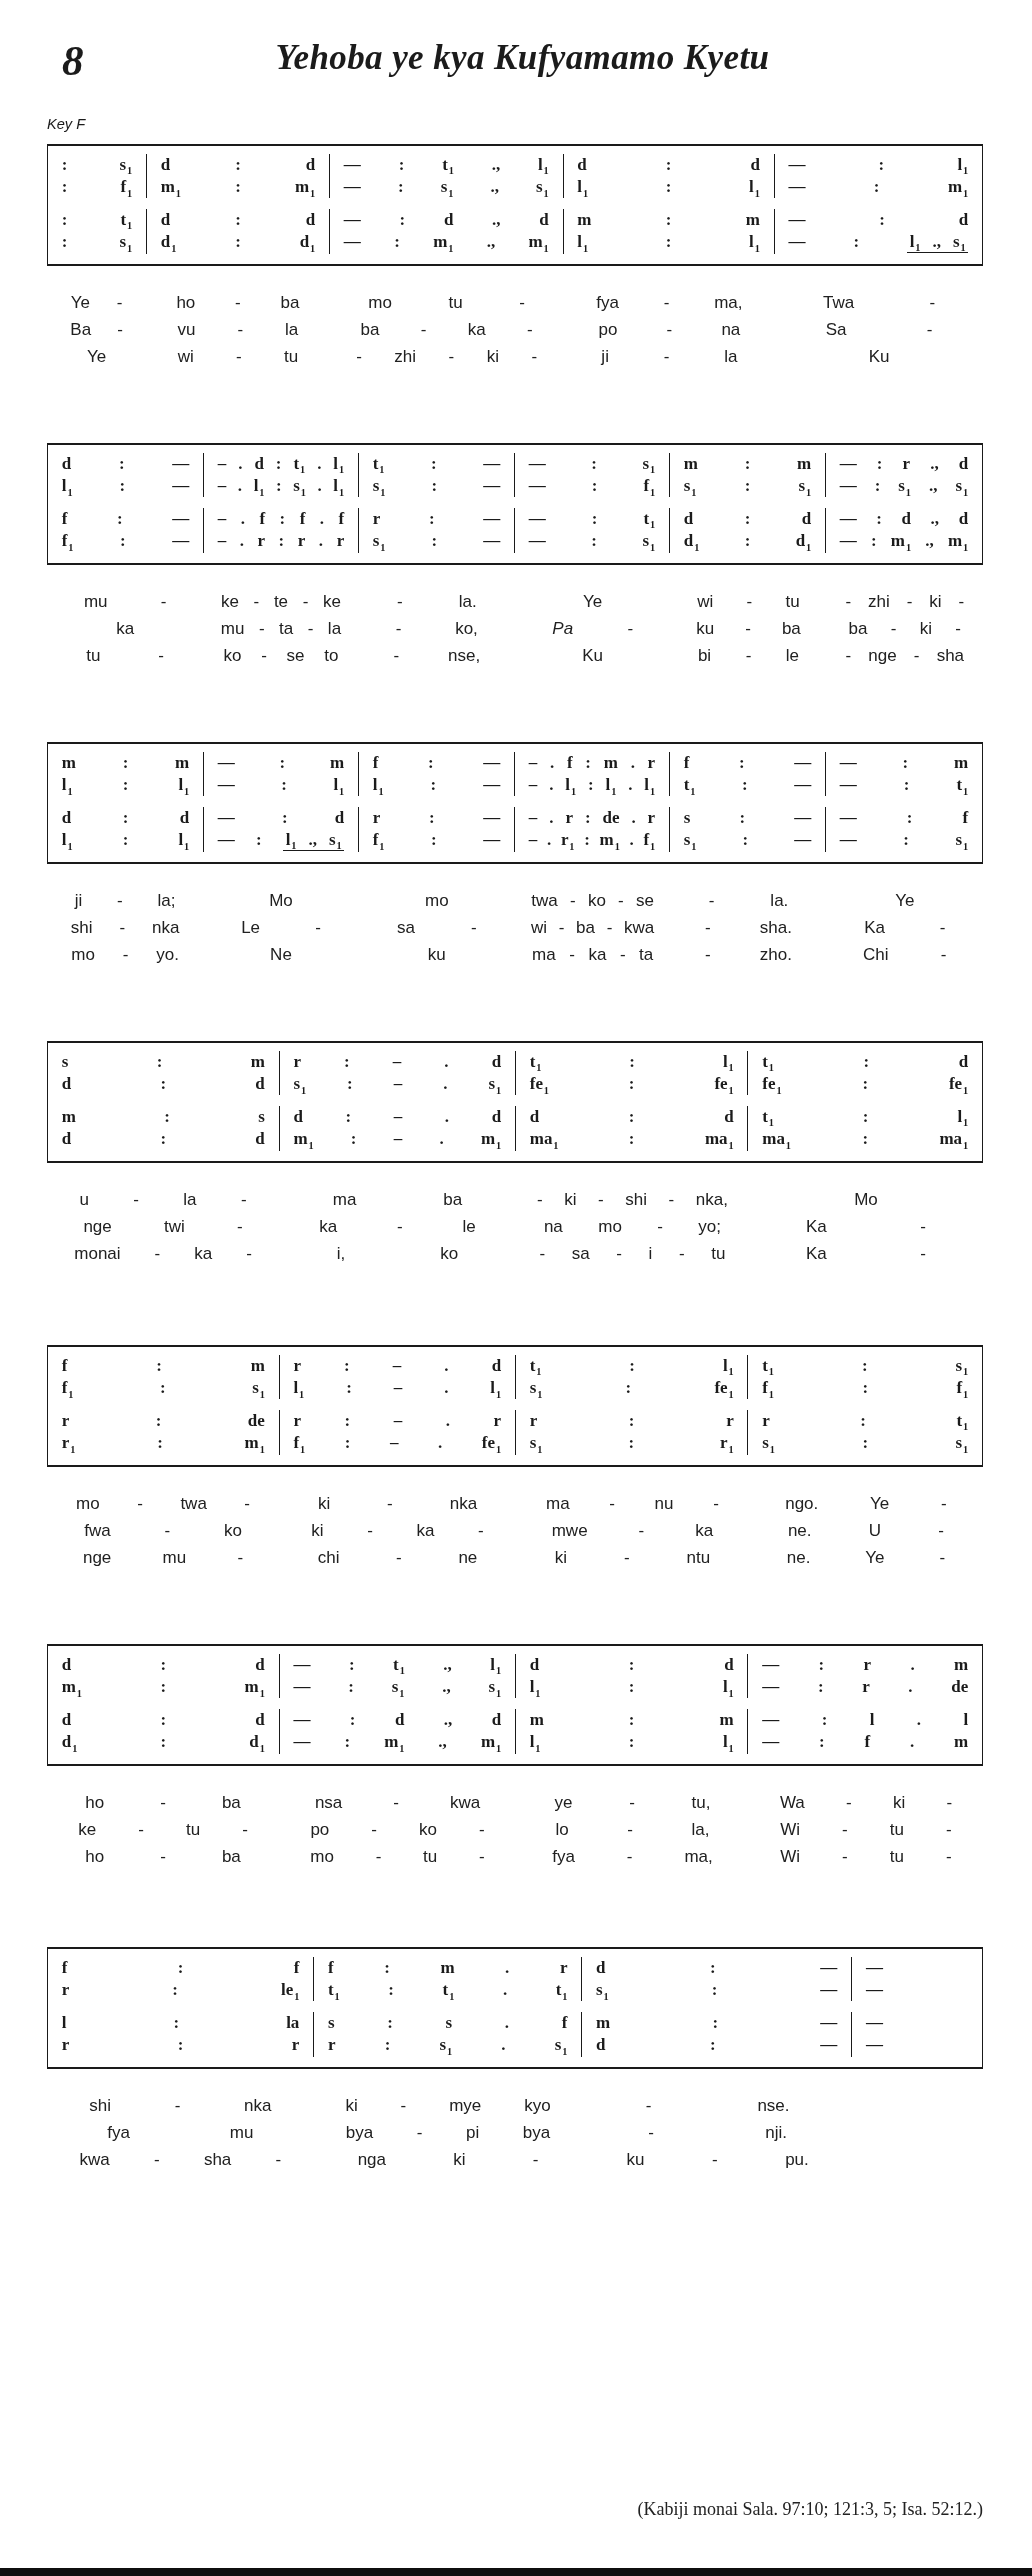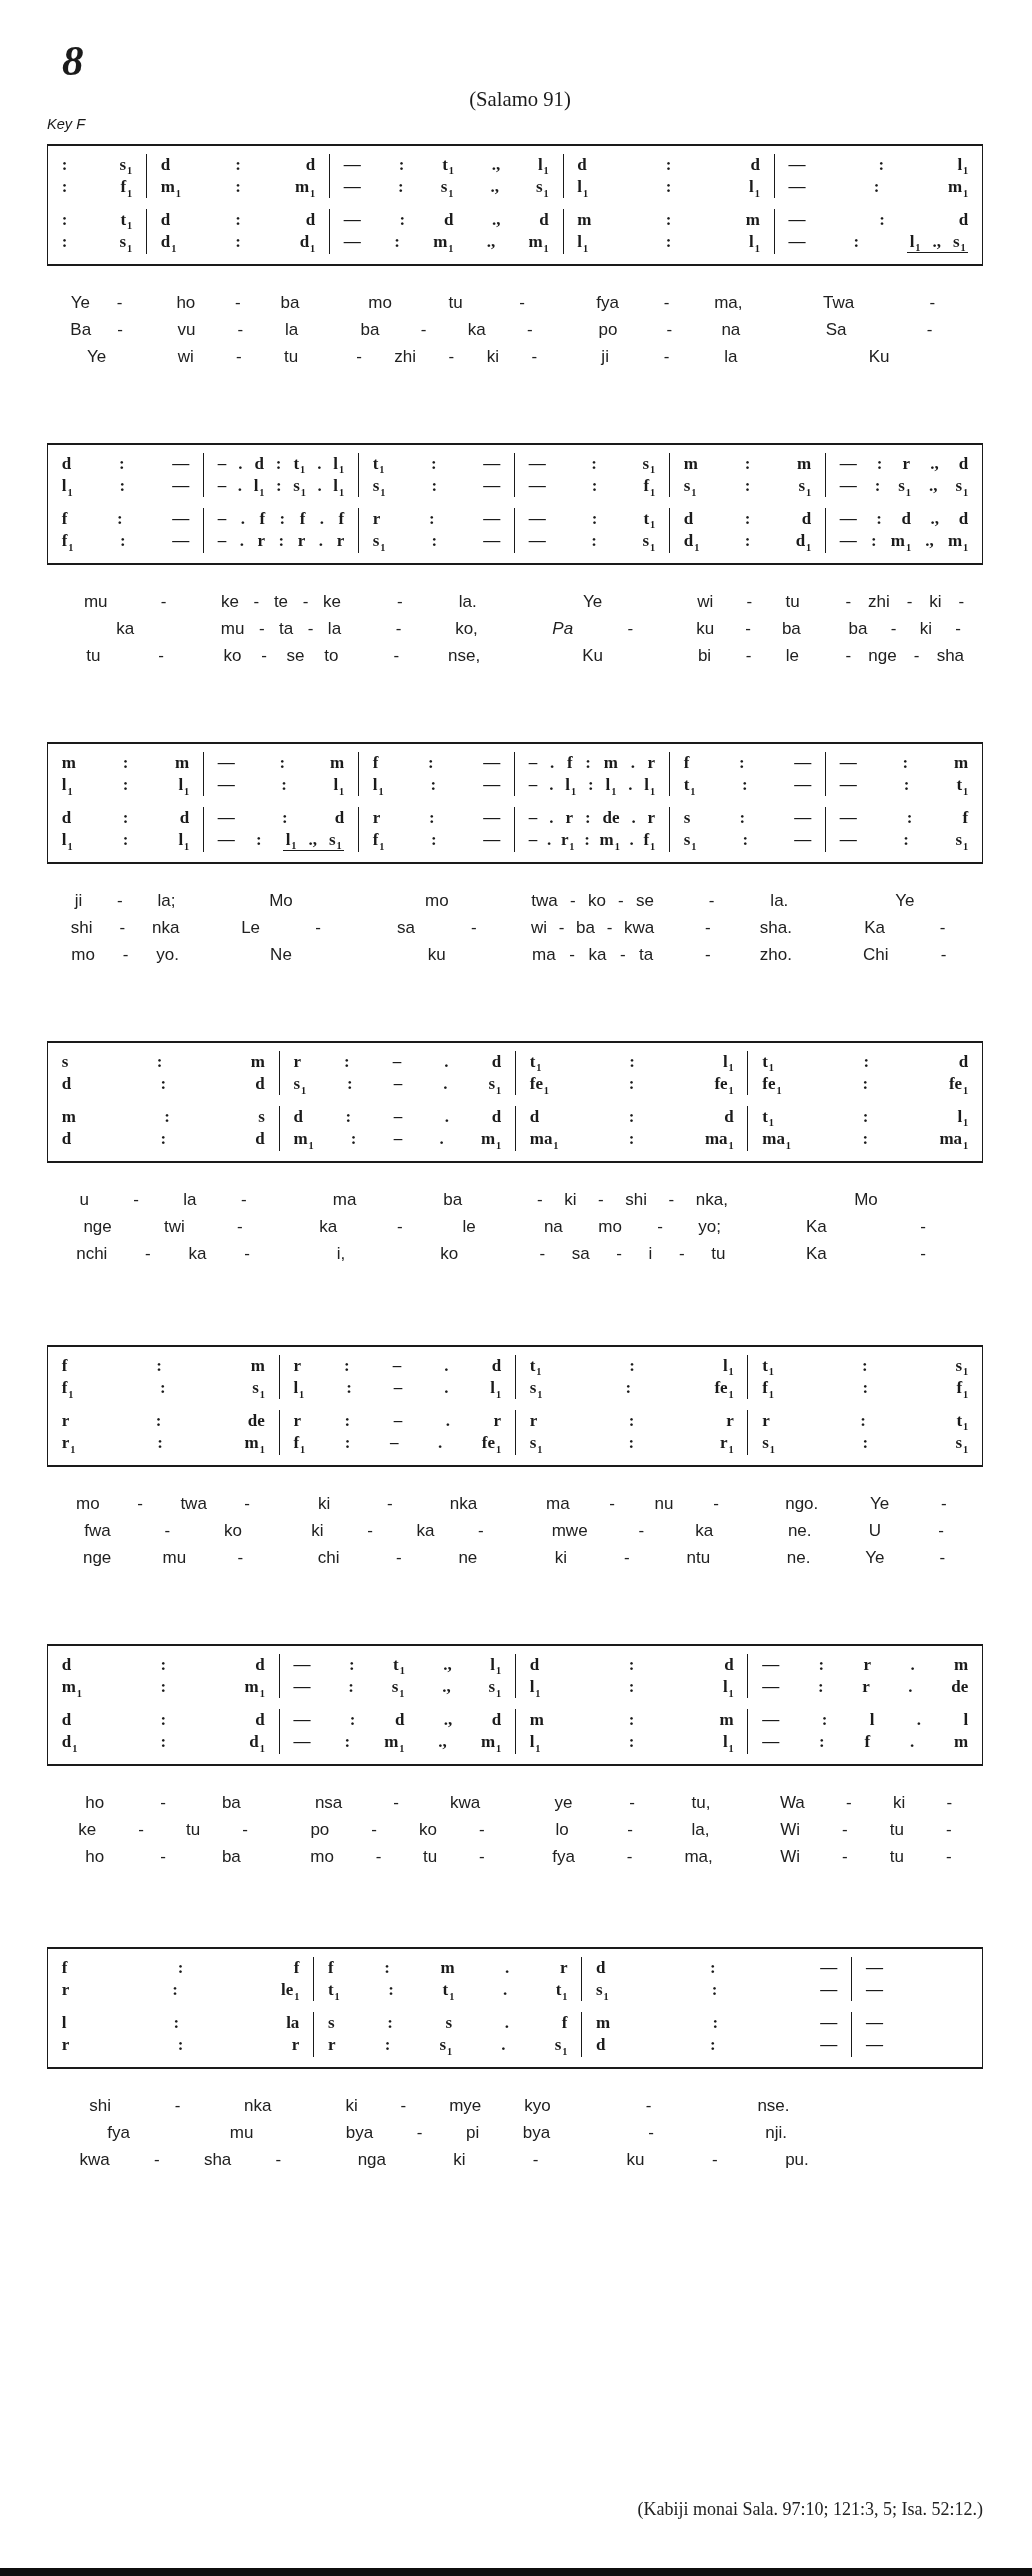--- a/index.html
+++ b/index.html
@@ -28,21 +28,21 @@
   .lyric-cell span{white-space:nowrap;}
 
   .footer{position:absolute;right:50px;top:2499px;font:400 18px "Liberation Serif",serif;color:#222;}
   .edge-bar{position:absolute;left:0;right:0;bottom:0;height:7.7px;background:#0f0f0f;}
 </style>
 </head>
 <body>
 
 <div class="page">
   <div class="hymn-number">8</div>
-  <div class="subtitle">(Salamo 91)</div>
+  <div class="title">Yehoba ye kya Kufyamamo Kyetu</div>
   <div class="key">Key F</div>
 
   <div>
       <div class="system" style="top: 144px;">
         <div class="score">
           <div class="voice-row">
             <div class="measure" style="width: 10.6%;">
               <span class="tok">:</span>
               <span class="tok">s<span class="ss">1</span></span>
             </div>
@@ -867,21 +867,21 @@
               <span>-</span>
               <span>yo;</span>
             </div>
             <div class="lyric-cell" style="width: 25%;">
               <span>Ka</span>
               <span>-</span>
             </div>
           </div>
           <div class="lyric-row">
             <div class="lyric-cell" style="width: 24.8%;">
-              <span>nchi</span>
+              <span>monai</span>
               <span>-</span>
               <span>ka</span>
               <span>-</span>
             </div>
             <div class="lyric-cell" style="width: 25.3%;">
               <span>i,</span>
               <span>ko</span>
             </div>
             <div class="lyric-cell" style="width: 24.9%;">
               <span>-</span>

